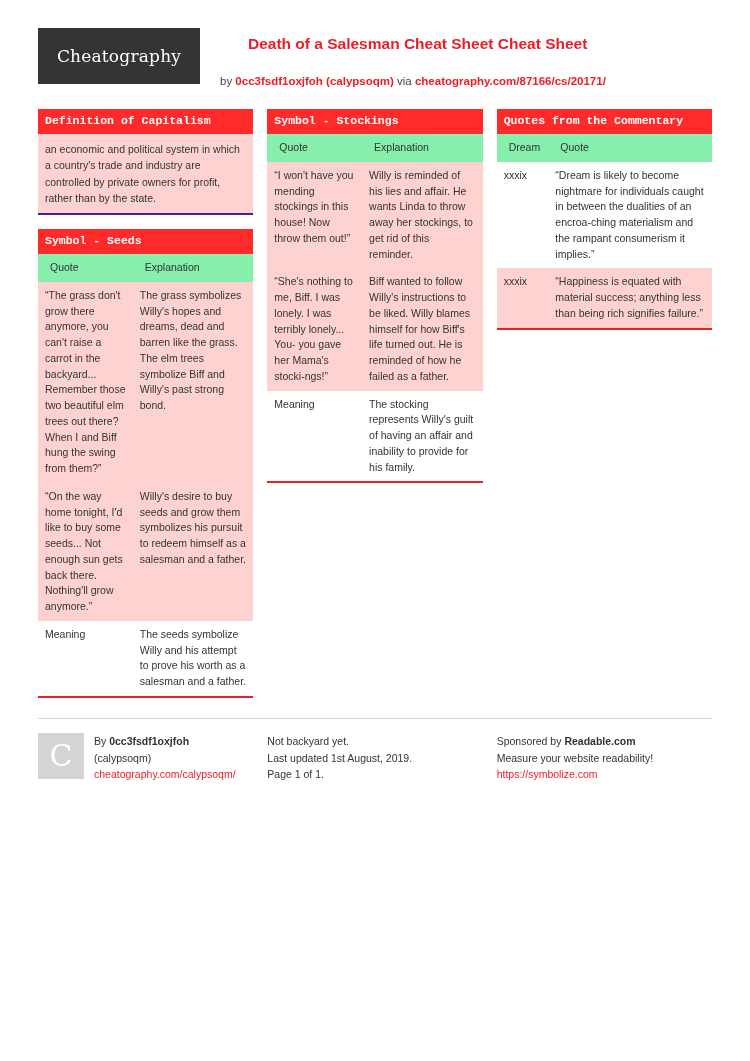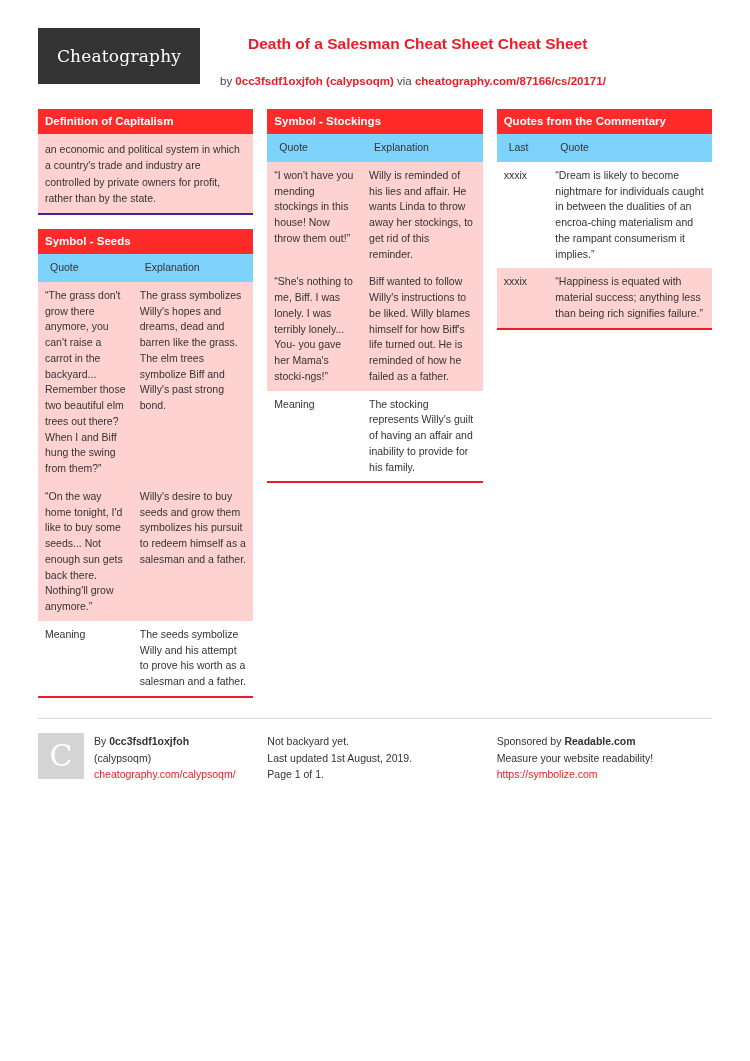--- a/index.html
+++ b/index.html
@@ -67,36 +67,37 @@
   .col { width: 218px; }
 
   .card { margin-bottom: 14px; }
   .card-title {
     background: #ff2a2a;
     color: #ffffff;
     font-size: 11.5px;
     font-weight: bold;
     padding: 5px 7px;
     line-height: 1.3;
+    font-family: Liberation Mono, monospace;
   }
   table.card-table {
     width: 100%;
     border-collapse: collapse;
     border-bottom: 2px solid #ee1c25;
   }
   table.card-table td, table.card-table th {
     font-size: 10.5px;
     color: #333333;
     padding: 6px 7px;
     vertical-align: top;
     line-height: 1.5;
     text-align: left;
     font-weight: normal;
   }
-  tr.head td { background: #7dd3fc; color: #333; padding-left: 12px; }
+  tr.head td { background: #86efac; color: #333; padding-left: 12px; }
   tr.odd td { background: #ffd2d2; }
   tr.even td { background: #ffffff; }
   td.col-narrow { width: 44%; }
   td.page-col { width: 24%; }
 
   .plain-body {
     background: #ffd2d2;
     font-size: 10.5px;
     color: #333;
     line-height: 1.55;
@@ -201,21 +202,21 @@
         </table>
       </div>
     </div>
 
     <div class="col">
       <div class="card">
         <div class="card-title">Quotes from the Commentary</div>
         <table class="card-table">
           <tbody>
             <tr class="head">
-              <td class="page-col">Last</td>
+              <td class="page-col">Dream</td>
               <td>Quote</td>
             </tr>
             <tr class="even">
               <td class="page-col">xxxix</td>
               <td>“Dream is likely to become nightmare for individuals caught in between the dualities of an encroa-ching materialism and the rampant consumerism it implies.”</td>
             </tr>
             <tr class="odd">
               <td class="page-col">xxxix</td>
               <td>“Happiness is equated with material success; anything less than being rich signifies failure.”</td>
             </tr>

